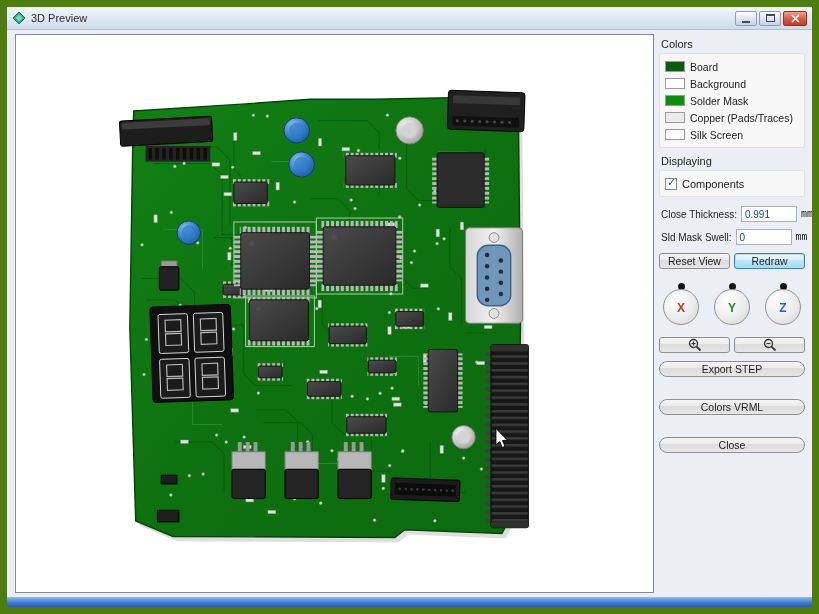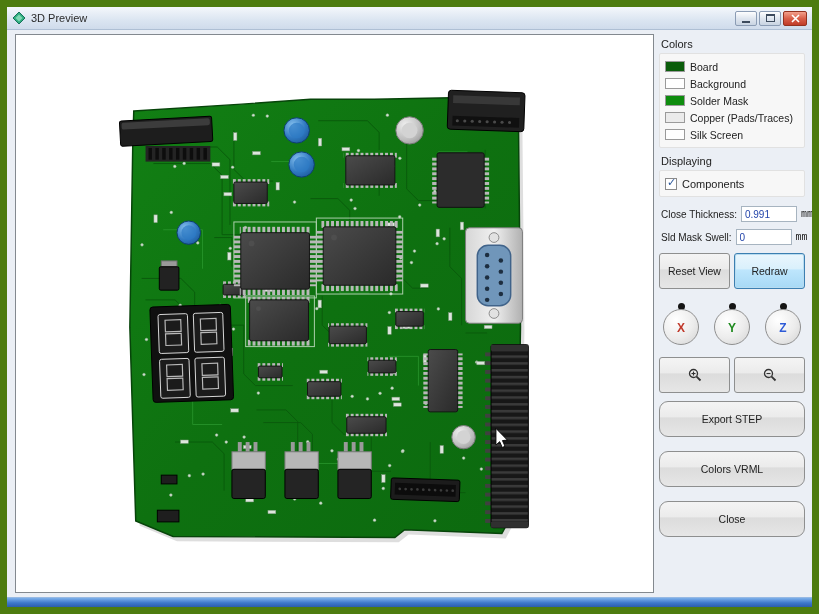--- a/index.html
+++ b/index.html
@@ -65,34 +65,34 @@
   .field-row{ display:flex; align-items:center; gap:4px; height:20px; margin:1px 0 3px 2px; }
   .field-label{ font-size:10px; white-space:nowrap; flex:1; }
   .field-input{
     width:56px; height:16px; border:1px solid #a7b4c0; background:#fff;
     font-size:10px; color:#2244aa; padding:1px 3px;
     font-family:"Liberation Sans","DejaVu Sans",sans-serif;
   }
   .field-unit{ font-size:10px; width:18px;font-family:Liberation Mono, monospace; }
 
   .btn{
-    height:36px; border:1px solid #8e8f8f; border-radius:3px;
+    height:16px; border:1px solid #8e8f8f; border-radius:3px;
     background:linear-gradient(#f4f4f4,#ebebeb 45%,#dcdcdc 46%,#e6e6e6);
     font-size:10.5px; color:#222; cursor:default;
     font-family:"Liberation Sans","DejaVu Sans",sans-serif;
     display:inline-flex; align-items:center; justify-content:center; gap:4px;
   }
   .btn.focused{
     border-color:#3c7fb1;
     background:linear-gradient(#eaf6fd,#d9f0fc 45%,#bee6fd 46%,#a7d9f5);
     box-shadow:0 0 0 1px #b8dcf0 inset;
   }
   .btn-row{ display:flex; gap:4px; margin:6px 0 4px 0; }
   .btn-row .btn{ flex:1; }
-  .btn-full{ width:100%; margin-bottom:14px;border-radius:9px; }
+  .btn-full{ width:100%; margin-bottom:22px;border-radius:9px; }
 
   .dials{ display:flex; justify-content:space-between; margin:14px 2px 10px 2px; }
   .dial{ position:relative; width:40px; height:44px; }
   .dial-circle{
     position:absolute; left:2px; top:6px; width:36px; height:36px; border-radius:50%;
     border:1px solid #8f8f8f;
     background:radial-gradient(circle at 35% 30%, #ffffff, #ececec 55%, #d2d2d2);
   }
   .dial-knob{
     position:absolute; left:17px; top:0; width:7px; height:7px; border-radius:50%;

